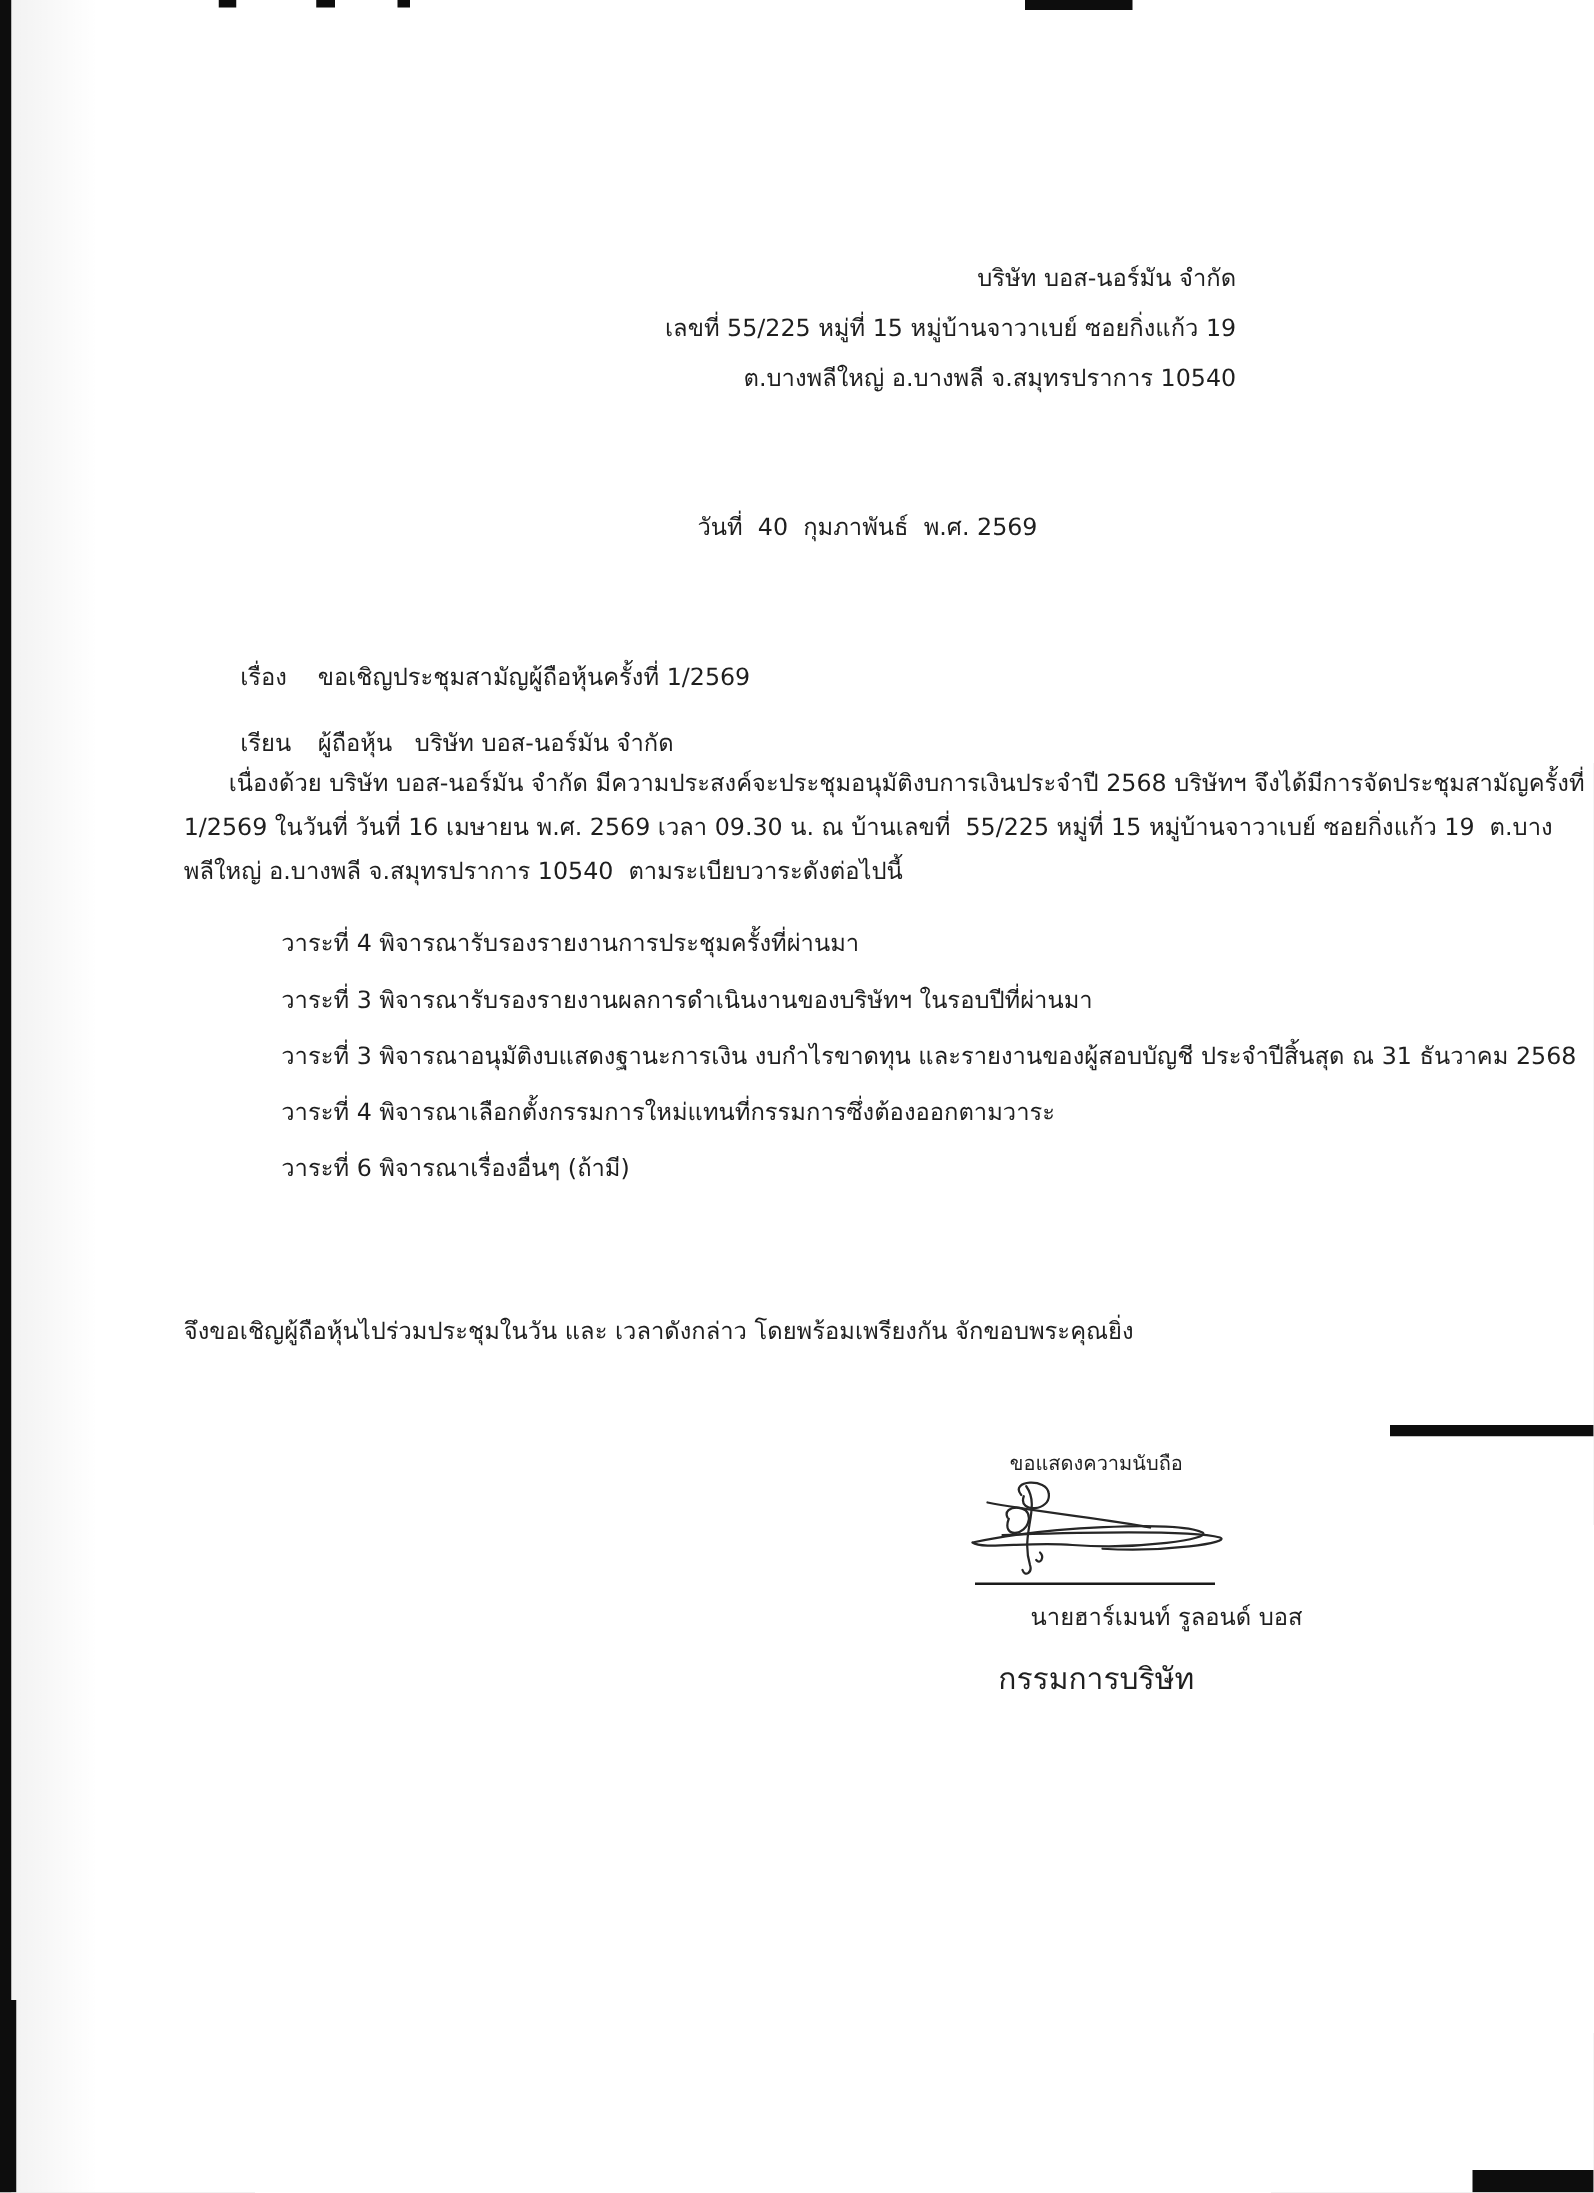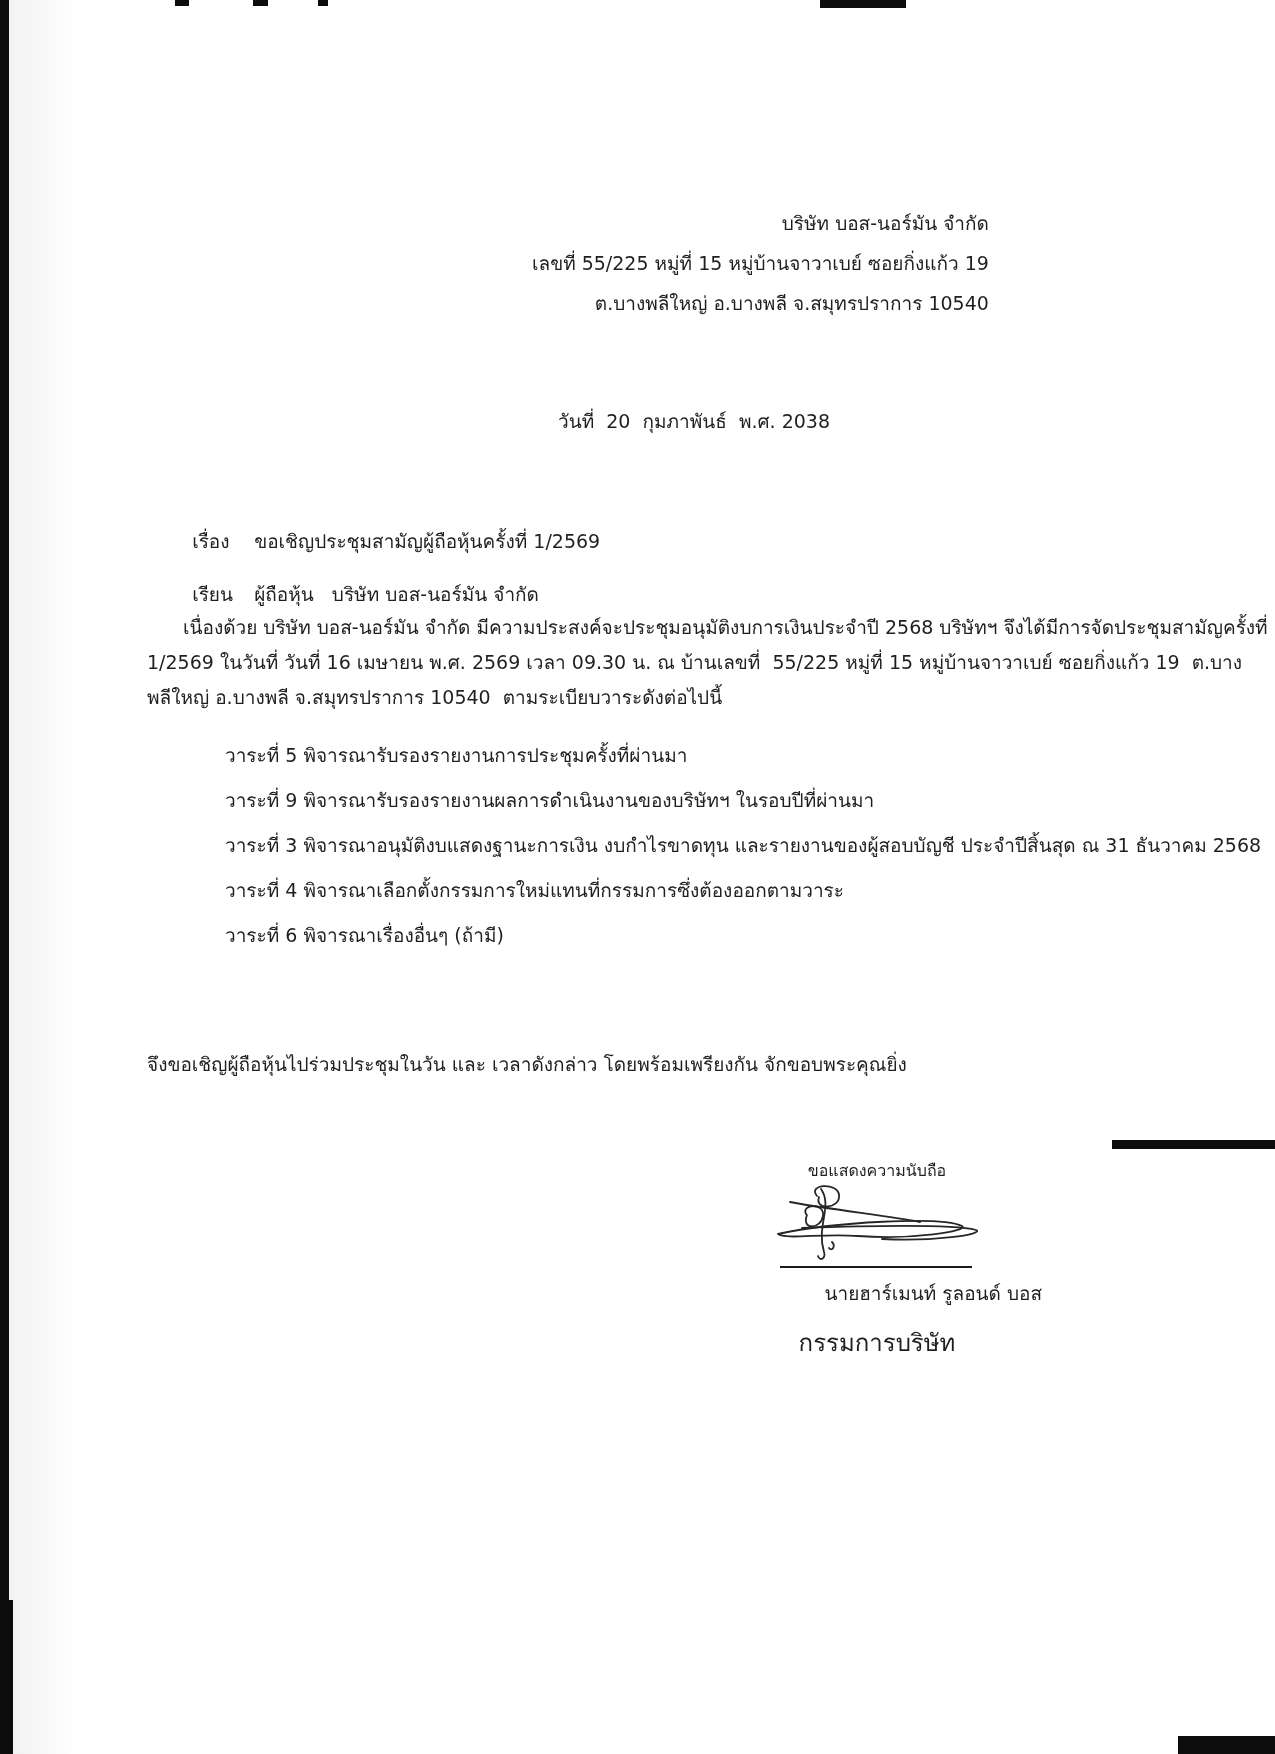--- a/index.html
+++ b/index.html
@@ -61,39 +61,39 @@
   <div class="artifact a-top-bar"></div>
   <div class="artifact a-right-streak"></div>
   <div class="artifact a-bottom-bar"></div>
 
   <div class="header-block">
     <div>บริษัท บอส-นอร์มัน จำกัด</div>
     <div>เลขที่ 55/225 หมู่ที่ 15 หมู่บ้านจาวาเบย์ ซอยกิ่งแก้ว 19</div>
     <div>ต.บางพลีใหญ่ อ.บางพลี จ.สมุทรปราการ 10540</div>
   </div>
 
-  <div class="txt date-line">วันที่  20  กุมภาพันธ์  พ.ศ. 2038</div>
+  <div class="txt date-line">วันที่  40  กุมภาพันธ์  พ.ศ. 2569</div>
 
   <div class="txt subject-line">
     <span class="label">เรื่อง</span><span>ขอเชิญประชุมสามัญผู้ถือหุ้นครั้งที่ 1/2569</span>
   </div>
 
   <div class="txt recipient-line">
     <span class="label">เรียน</span><span>ผู้ถือหุ้น   บริษัท บอส-นอร์มัน จำกัด</span>
   </div>
 
   <div class="paragraph">
     <div class="pline indent">เนื่องด้วย บริษัท บอส-นอร์มัน จำกัด มีความประสงค์จะประชุมอนุมัติงบการเงินประจำปี 2568 บริษัทฯ จึงได้มีการจัดประชุมสามัญครั้งที่</div>
     <div class="pline">1/2569 ในวันที่ วันที่ 16 เมษายน พ.ศ. 2569 เวลา 09.30 น. ณ บ้านเลขที่  55/225 หมู่ที่ 15 หมู่บ้านจาวาเบย์ ซอยกิ่งแก้ว 19  ต.บาง</div>
     <div class="pline">พลีใหญ่ อ.บางพลี จ.สมุทรปราการ 10540  ตามระเบียบวาระดังต่อไปนี้</div>
   </div>
 
   <div class="agenda">
-    <div class="aitem">วาระที่ 5 พิจารณารับรองรายงานการประชุมครั้งที่ผ่านมา</div>
-    <div class="aitem">วาระที่ 9 พิจารณารับรองรายงานผลการดำเนินงานของบริษัทฯ ในรอบปีที่ผ่านมา</div>
+    <div class="aitem">วาระที่ 4 พิจารณารับรองรายงานการประชุมครั้งที่ผ่านมา</div>
+    <div class="aitem">วาระที่ 3 พิจารณารับรองรายงานผลการดำเนินงานของบริษัทฯ ในรอบปีที่ผ่านมา</div>
     <div class="aitem">วาระที่ 3 พิจารณาอนุมัติงบแสดงฐานะการเงิน งบกำไรขาดทุน และรายงานของผู้สอบบัญชี ประจำปีสิ้นสุด ณ 31 ธันวาคม 2568</div>
     <div class="aitem">วาระที่ 4 พิจารณาเลือกตั้งกรรมการใหม่แทนที่กรรมการซึ่งต้องออกตามวาระ</div>
     <div class="aitem">วาระที่ 6 พิจารณาเรื่องอื่นๆ (ถ้ามี)</div>
   </div>
 
   <div class="txt closing-line">จึงขอเชิญผู้ถือหุ้นไปร่วมประชุมในวัน และ เวลาดังกล่าว โดยพร้อมเพรียงกัน จักขอบพระคุณยิ่ง</div>
 
   <div class="signature-block">
     <div class="sig-salutation">ขอแสดงความนับถือ</div>
     <svg class="sig-svg" width="240" height="84" viewBox="0 0 240 84" fill="none">

